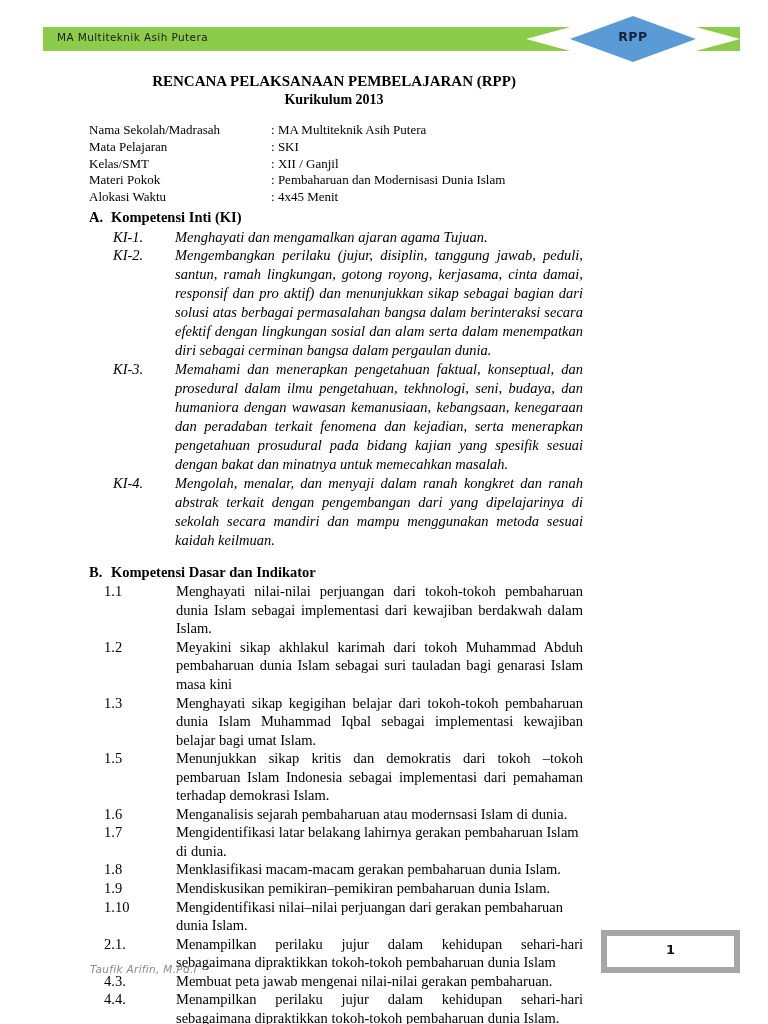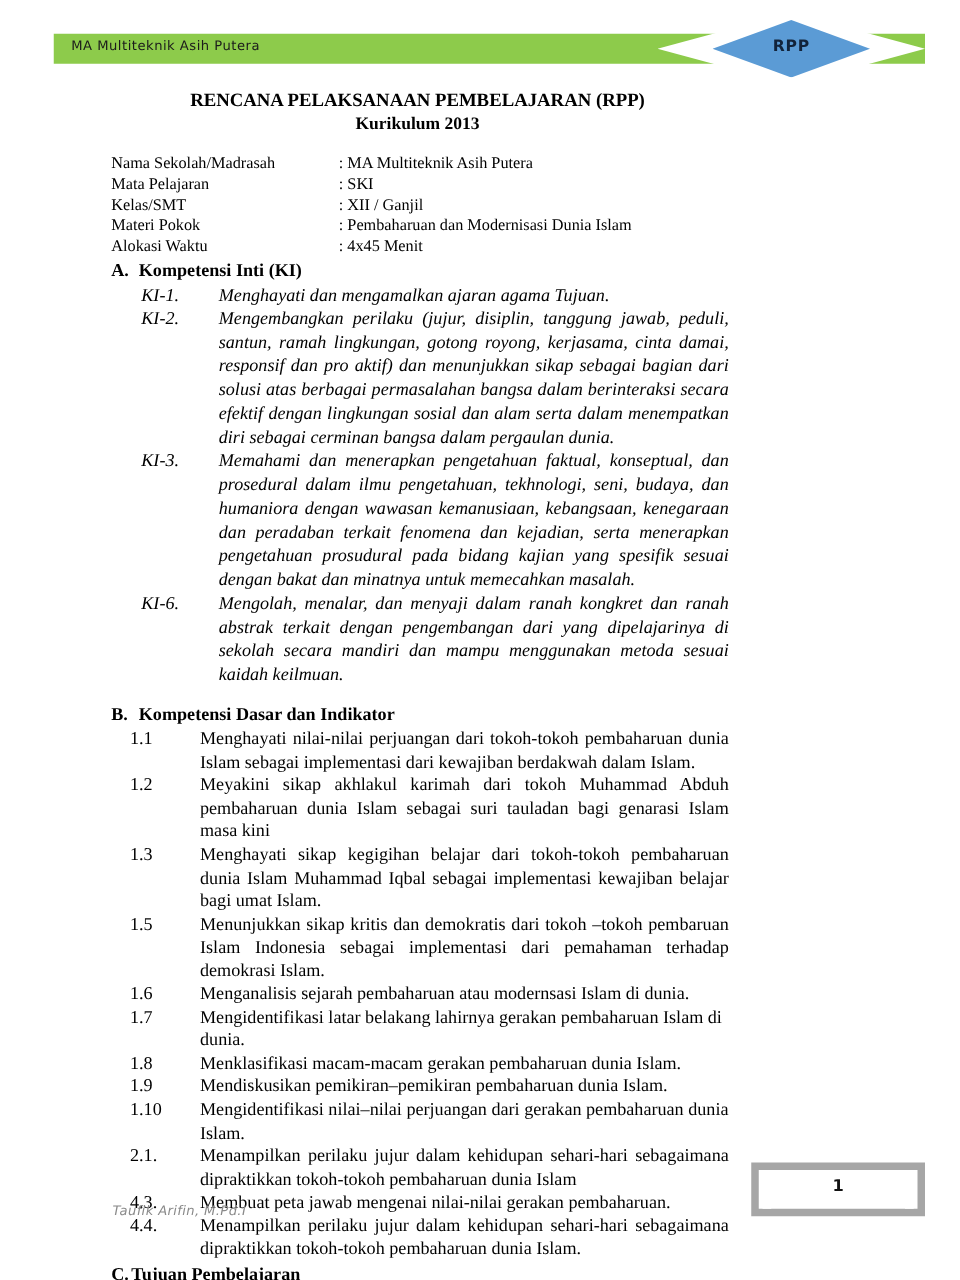--- a/index.html
+++ b/index.html
@@ -152,20 +152,21 @@
 
   .kd-list {
     margin-left: 104px;
     margin-right: 85px;
     margin-top: 1px;
     font-size: 14.5px;
   }
   .kd-item {
     display: flex;
     line-height: 1.28;
+    gap: 16px;
   }
   .kd-code {
     width: 56px;
     flex: 0 0 56px;
   }
   .kd-text {
     flex: 1;
     text-align: justify;
     text-align-last: left;
   }
@@ -280,21 +281,21 @@
     </div>
     <div class="ki-item">
       <span class="ki-code">KI-2.</span>
       <span class="ki-text">Mengembangkan perilaku (jujur, disiplin, tanggung jawab, peduli, santun, ramah lingkungan, gotong royong, kerjasama, cinta damai, responsif dan pro aktif) dan menunjukkan sikap sebagai bagian dari solusi atas berbagai permasalahan bangsa dalam berinteraksi secara efektif dengan lingkungan sosial dan alam serta dalam menempatkan diri sebagai cerminan bangsa dalam pergaulan dunia.</span>
     </div>
     <div class="ki-item">
       <span class="ki-code">KI-3.</span>
       <span class="ki-text">Memahami dan menerapkan pengetahuan faktual, konseptual, dan prosedural dalam ilmu pengetahuan, tekhnologi, seni, budaya, dan humaniora dengan wawasan kemanusiaan, kebangsaan, kenegaraan dan peradaban terkait fenomena dan kejadian, serta menerapkan pengetahuan prosudural pada bidang kajian yang  spesifik sesuai dengan bakat dan minatnya untuk memecahkan masalah.</span>
     </div>
     <div class="ki-item">
-      <span class="ki-code">KI-6.</span>
+      <span class="ki-code">KI-4.</span>
       <span class="ki-text">Mengolah, menalar, dan menyaji dalam ranah kongkret dan ranah abstrak terkait dengan pengembangan dari yang dipelajarinya di sekolah secara mandiri dan mampu menggunakan metoda sesuai kaidah keilmuan.</span>
     </div>
   </div>
 
   <div class="spacer-sm"></div>
 
   <div class="sec-head">
     <span class="sec-letter">B.</span>
     <span>Kompetensi Dasar dan Indikator</span>
   </div>

